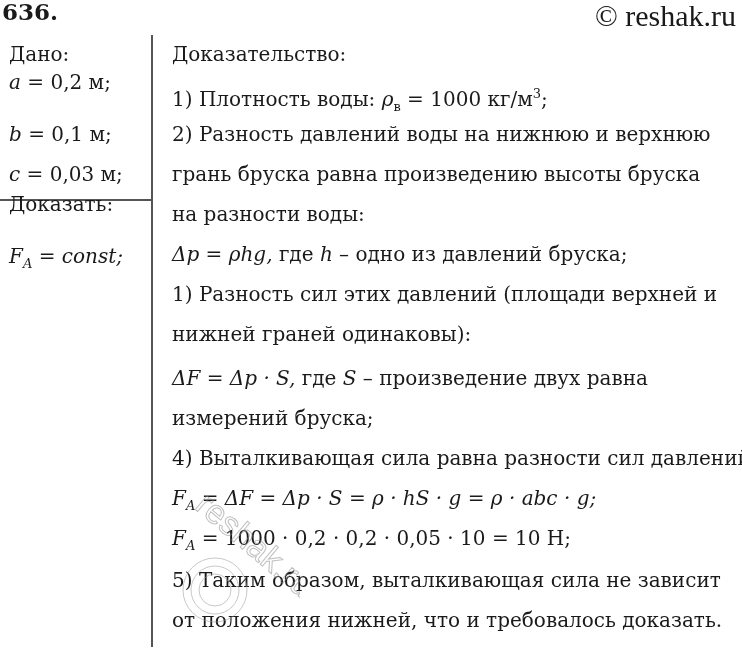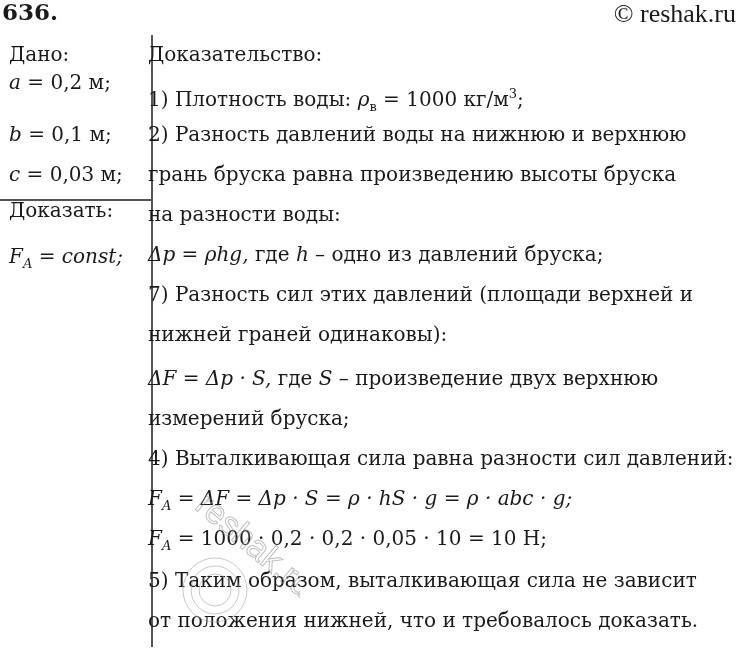--- a/index.html
+++ b/index.html
@@ -1,58 +1,58 @@
 <!DOCTYPE html>
 <html><head>
 <meta charset="utf-8">
 <style>
   html, body { margin: 0; padding: 0; background: #ffffff; }
   body { width: 742px; height: 650px; position: relative; overflow: hidden;
          font-family: "DejaVu Serif", "Liberation Serif", serif; color: #1a1a1a; }
   .num { position: absolute; left: 2px; top: -2px; font-size: 23px; font-weight: bold;
          font-family: "DejaVu Serif", serif; }
-  .copy { position: absolute; right: 6px; top: -1px; font-size: 26px;
+  .copy { position: absolute; right: 6px; top: -1px; font-size: 30px;
           font-family: "Liberation Serif", serif; }
   .vline { position: absolute; left: 151px; top: 35px; width: 2px; height: 612px; background: #555; }
   .hline { position: absolute; left: 0; top: 199px; width: 152px; height: 2px; background: #555; }
   .line { position: absolute; font-size: 20px; white-space: nowrap; line-height: 24px; }
   .left .line { left: 9px; }
-  .right .line { left: 148px; text-align: center; }
+  .right .line { left: 172px; text-align: center; }
   i.m { font-style: italic; font-family: "DejaVu Serif", serif; }
   sub, sup { font-size: 13px; }
   .watermark { position: absolute; left: 170px; top: 495px; width: 130px; height: 140px; pointer-events: none; opacity: 0.55; }
 </style>
 </head>
 <body>
 
 <div class="num">636.</div>
 <div class="copy">© reshak.ru</div>
 
 <div class="vline"></div>
 <div class="hline"></div>
 
 <div class="left">
   <div class="line" style="top:42px">Дано:</div>
   <div class="line" style="top:70px"><i class="m">a</i><span> = 0,2 м;</span></div>
   <div class="line" style="top:122px"><i class="m">b</i><span> = 0,1 м;</span></div>
   <div class="line" style="top:162px"><i class="m">c</i><span> = 0,03 м;</span></div>
-  <div class="line" style="top:198px">Доказать:</div>
+  <div class="line" style="top:192px">Доказать:</div>
   <div class="line" style="top:244px"><i class="m">F</i><sub><i class="m">A</i></sub><i class="m"> = const;</i></div>
 </div>
 
 <div class="right">
   <div class="line" style="top:42px">Доказательство:</div>
   <div class="line" style="top:82px"><span>1) Плотность воды:  </span><i class="m">ρ</i><sub>в</sub><span> = 1000 кг/м</span><sup>3</sup><span>;</span></div>
   <div class="line" style="top:122px">2) Разность давлений воды на нижнюю и верхнюю</div>
   <div class="line" style="top:162px">грань бруска равна произведению высоты бруска</div>
   <div class="line" style="top:202px">на разности воды:</div>
   <div class="line" style="top:242px"><i class="m">Δp = ρhg,</i><span>   где </span><i class="m">h</i><span> – одно из давлений бруска;</span></div>
-  <div class="line" style="top:282px">7) Разность сил этих давлений (площади верхней и</div>
+  <div class="line" style="top:282px">1) Разность сил этих давлений (площади верхней и</div>
   <div class="line" style="top:322px">нижней граней одинаковы):</div>
-  <div class="line" style="top:366px"><i class="m">ΔF = Δp · S,</i><span>   где </span><i class="m">S</i><span> – произведение двух верхнюю</span></div>
+  <div class="line" style="top:366px"><i class="m">ΔF = Δp · S,</i><span>   где </span><i class="m">S</i><span> – произведение двух равна</span></div>
   <div class="line" style="top:406px">измерений бруска;</div>
   <div class="line" style="top:446px">4) Выталкивающая сила равна разности сил давлений:</div>
   <div class="line" style="top:486px"><i class="m">F</i><sub><i class="m">A</i></sub><i class="m"> = ΔF = Δp · S = ρ · hS · g = ρ · abc · g;</i></div>
   <div class="line" style="top:526px"><i class="m">F</i><sub><i class="m">A</i></sub><span> = 1000 · 0,2 · 0,2 · 0,05 · 10 = 10 Н;</span></div>
   <div class="line" style="top:568px">5) Таким образом, выталкивающая сила не зависит</div>
   <div class="line" style="top:608px">от положения нижней, что и требовалось доказать.</div>
 </div>
 
 <svg class="watermark" viewBox="0 0 130 140">
   <g fill="none" stroke="#9a9a9a" stroke-width="1">

